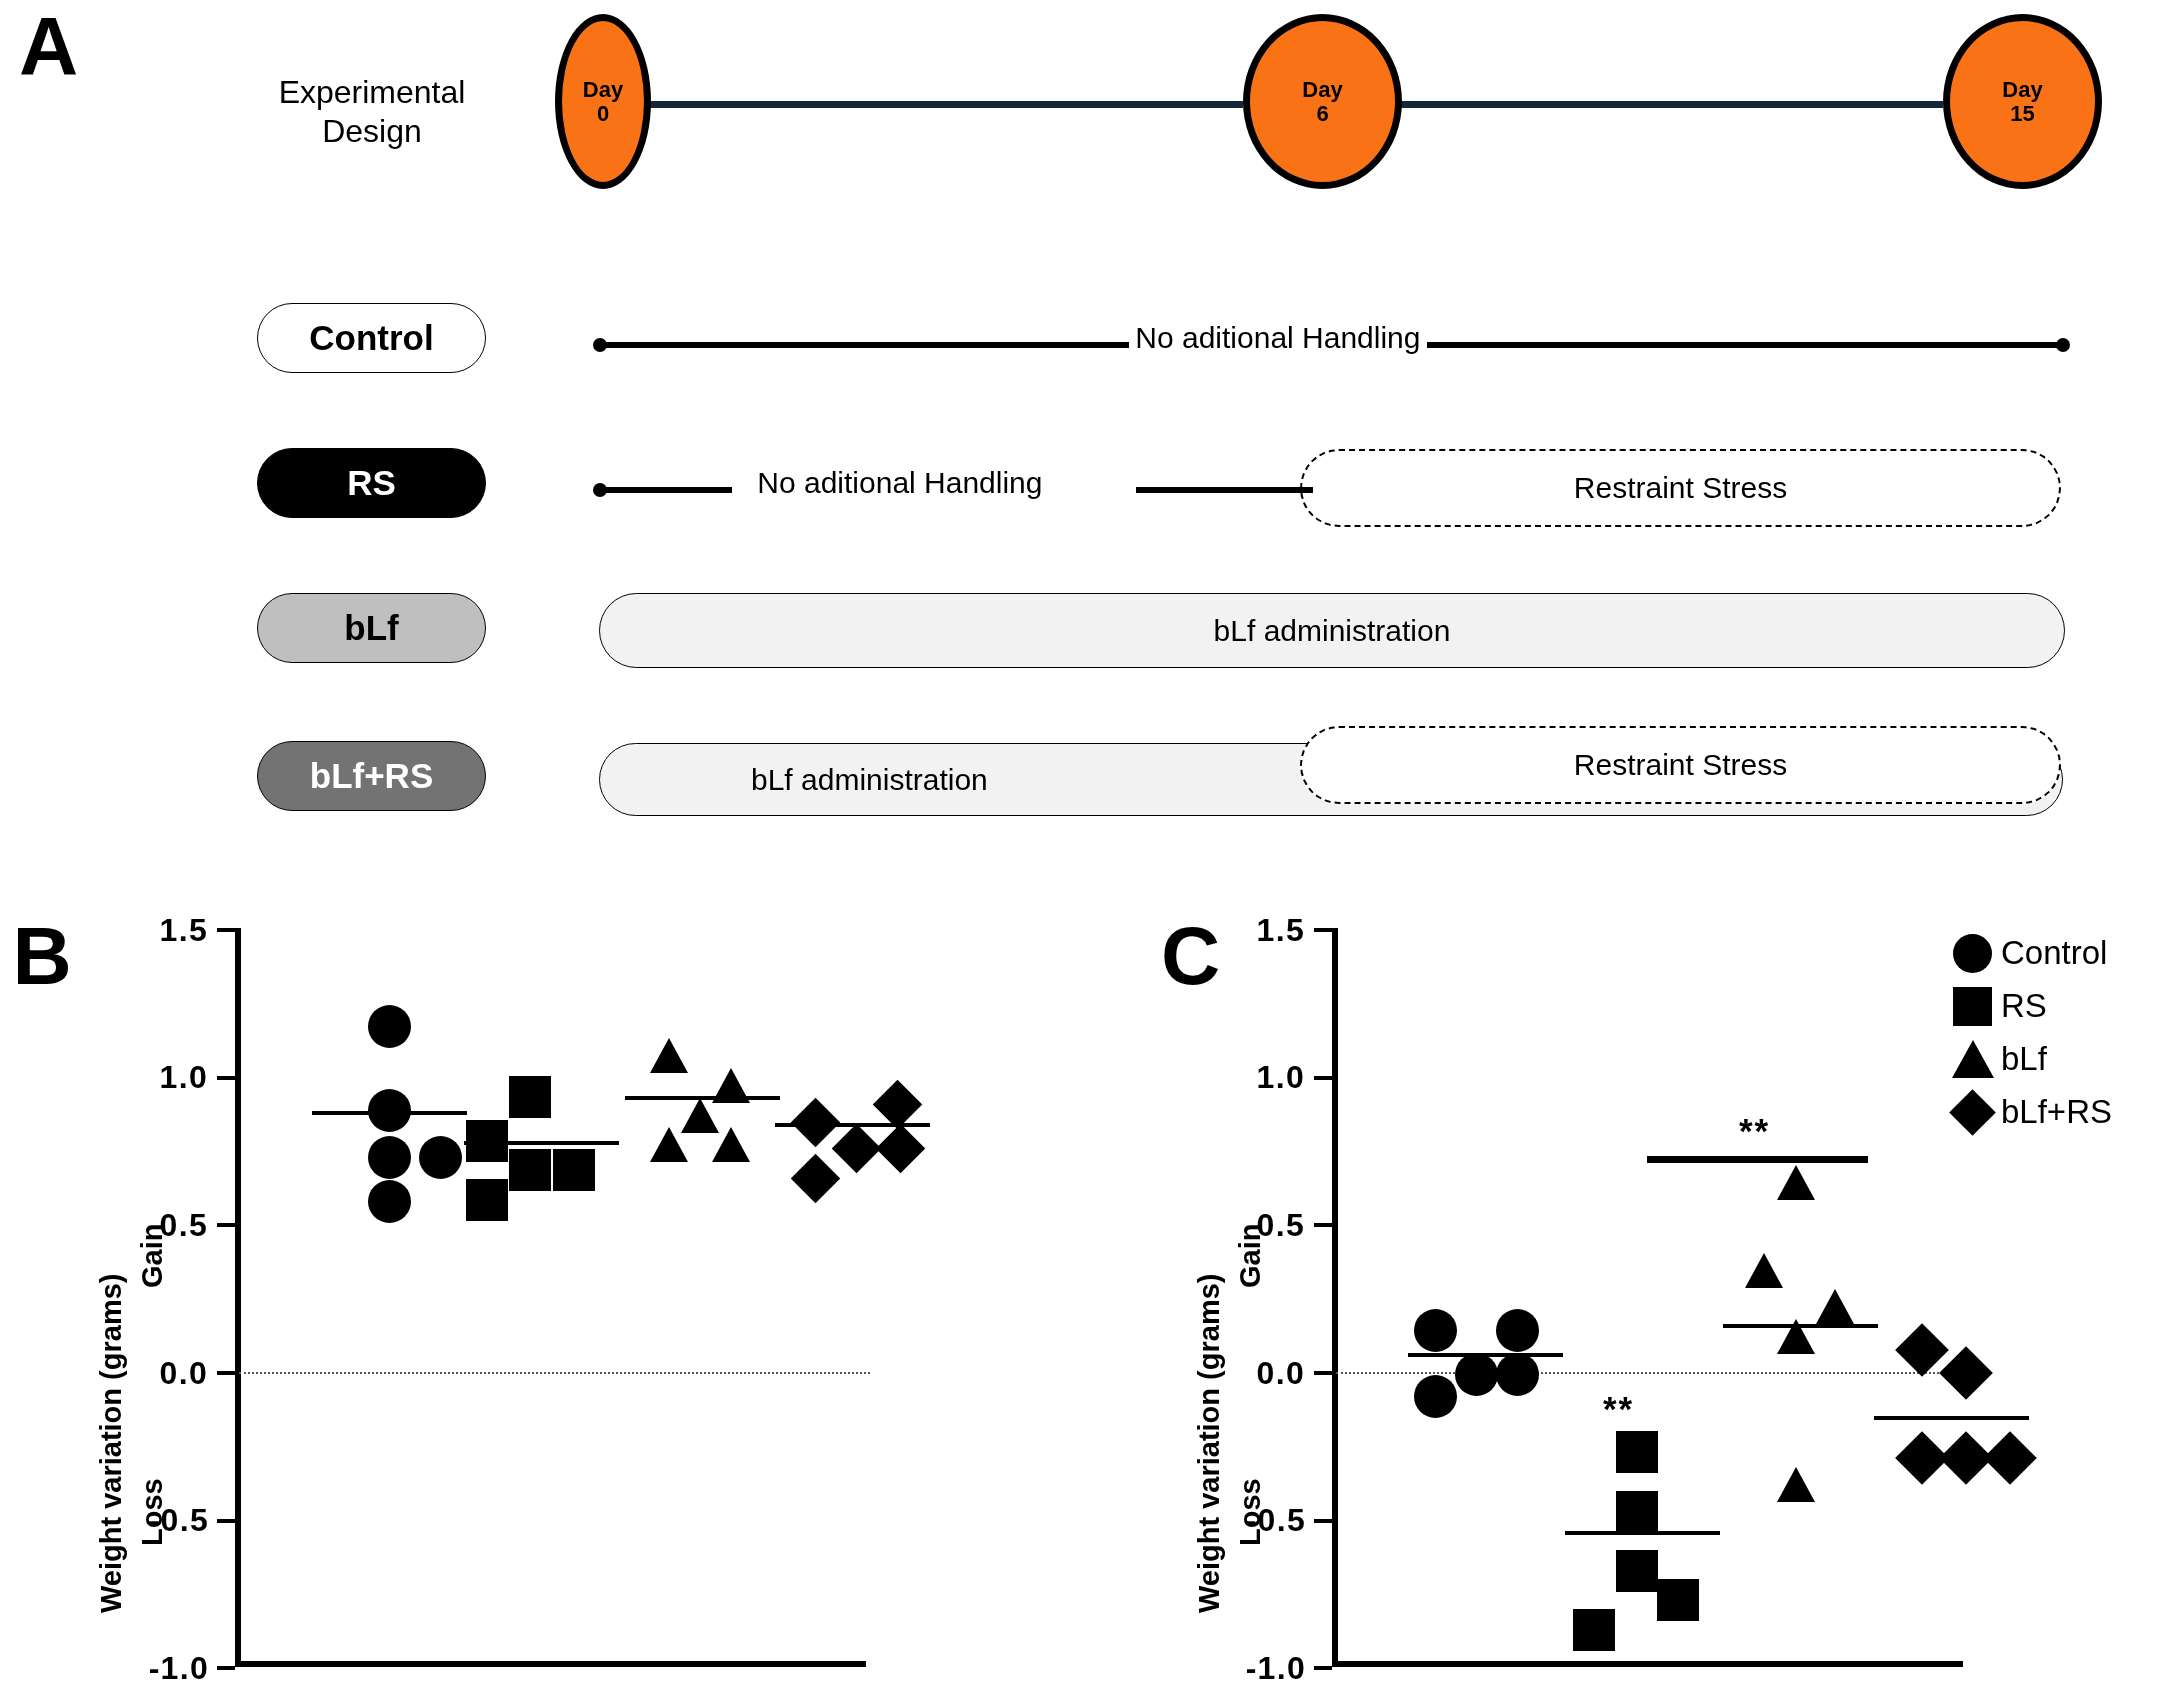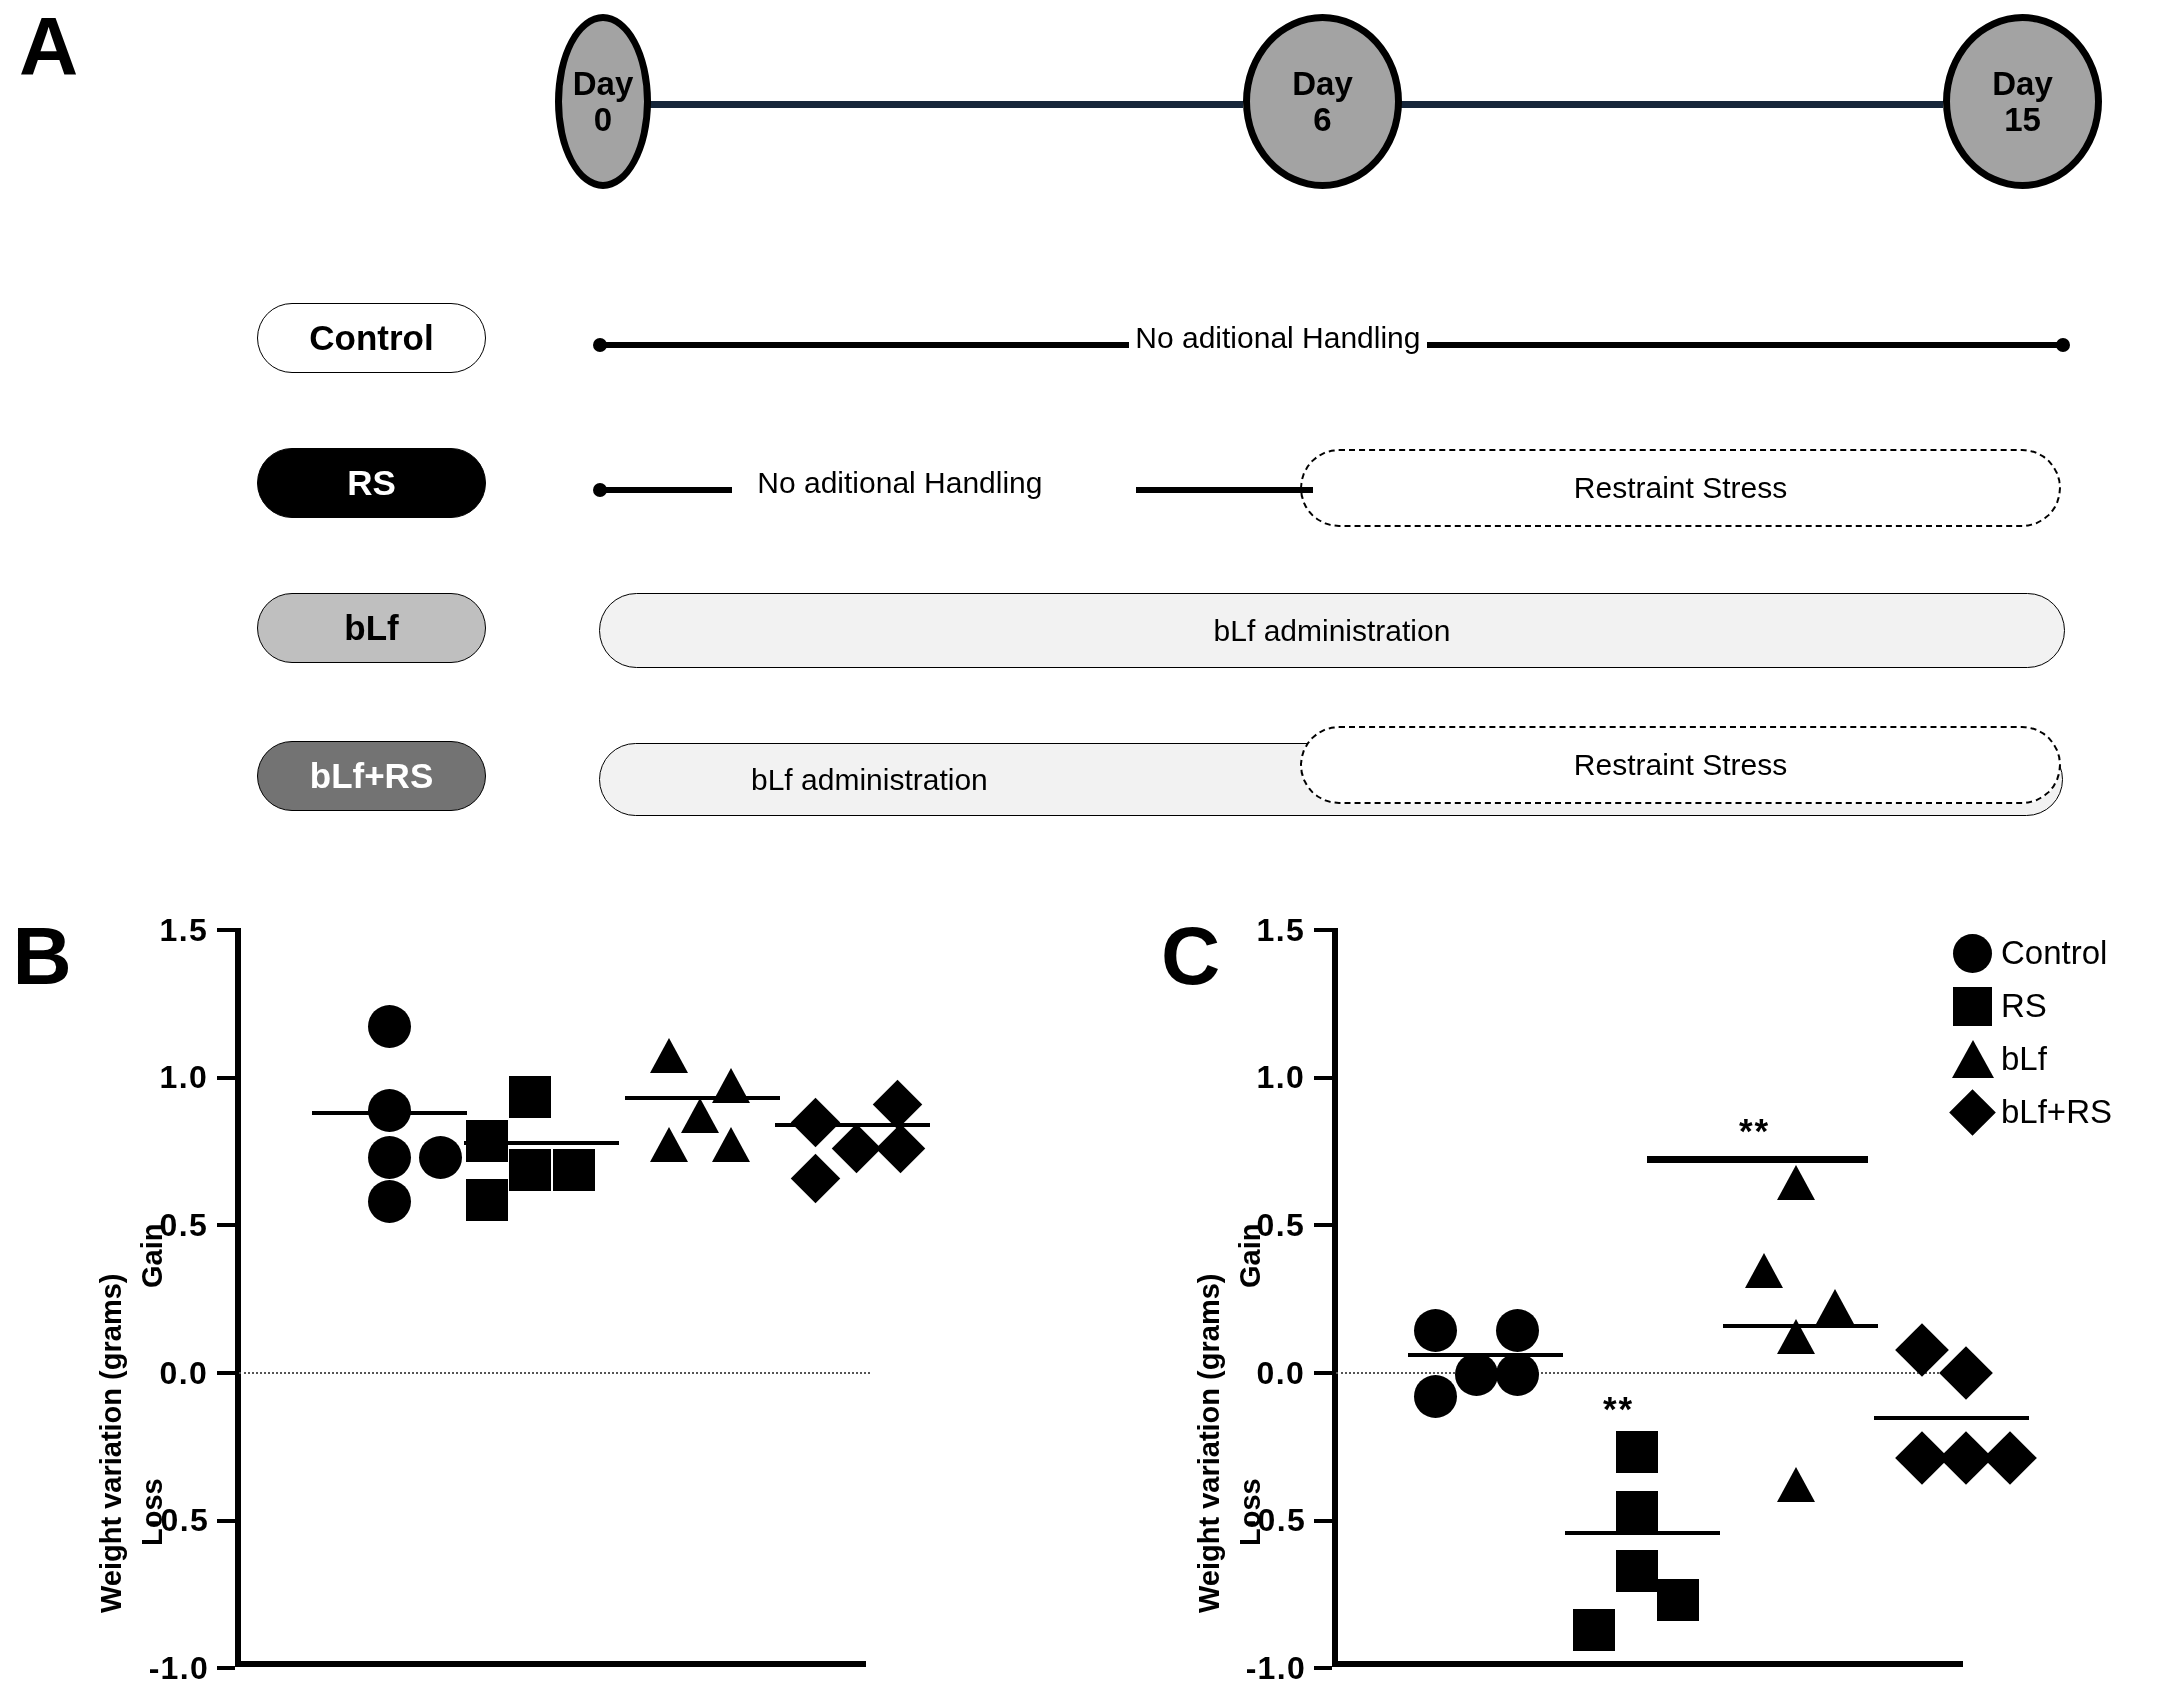--- a/index.html
+++ b/index.html
@@ -3,23 +3,23 @@
 <meta charset="utf-8">
 <style>
   html,body{margin:0;padding:0;background:#ffffff;}
   body{width:2183px;height:1704px;position:relative;font-family:"Liberation Sans",sans-serif;color:#000;overflow:hidden;}
   .panel-letter{position:absolute;font-weight:bold;font-family:"Liberation Sans",sans-serif;line-height:1;}
   
   #panel-a{position:absolute;left:0;top:0;width:2183px;height:883px;}
   #panel-a-letter{left:19px;top:5px;font-size:82px;}
   .design-caption{position:absolute;left:246px;top:73px;width:252px;text-align:center;font-size:32px;line-height:1.22;}
   .tl-line{position:absolute;background:#16263a;height:7px;}
-  .tl-node{position:absolute;border:7px solid #000;border-radius:50%;background:#a3a3a3;
+  .tl-node{position:absolute;border:7px solid #000;border-radius:50%;background:#f97316;
            display:flex;flex-direction:column;align-items:center;justify-content:center;
-           font-size:33px;font-weight:bold;line-height:1.08;}
+           font-size:22px;font-weight:bold;line-height:1.08;}
   .grp-pill{position:absolute;display:flex;align-items:center;justify-content:center;
             border:1.9px solid #000;border-radius:38px;font-size:35px;font-weight:bold;}
   .pill-control{background:#ffffff;color:#000;}
   .pill-rs{background:#000000;color:#ffffff;border-color:#000;}
   .pill-blf{background:#bfbfbf;color:#000;}
   .pill-blfrs{background:#737373;color:#ffffff;}
   .seg-line{position:absolute;background:#000;height:5.7px;}
   .seg-dot{position:absolute;width:14px;height:14px;border-radius:50%;background:#000;}
   .cap-oval{position:absolute;border:1.9px solid #000;border-radius:630px;
             display:flex;align-items:center;justify-content:center;font-size:30px;background:#f2f2f2;}
@@ -54,20 +54,24 @@
   .ls-tri{width:0;height:0;border-left:21.5px solid transparent;border-right:21.5px solid transparent;border-bottom:38px solid #000;}
   .ls-diamond{width:33px;height:33px;background:#000;transform:rotate(45deg);}
 </style>
 </head>
 <body>
 
 <div id="panel-a">
 
   <div class="panel-letter" id="panel-a-letter">A</div>
 
+  <div class="design-caption">
+    <div>Experimental</div>
+    <div>Design</div>
+  </div>
 
   <div class="tl-line" style="left:637px;top:101px;width:606px;"></div>
   <div class="tl-line" style="left:1388px;top:101px;width:555px;"></div>
 
   <div class="tl-node" style="left:555px;top:14px;width:82px;height:161px;border-radius:50%;">
     <span>Day</span>
     <span>0</span>
   </div>
   <div class="tl-node" style="left:1243px;top:14px;width:145px;height:161px;">
     <span>Day</span>

